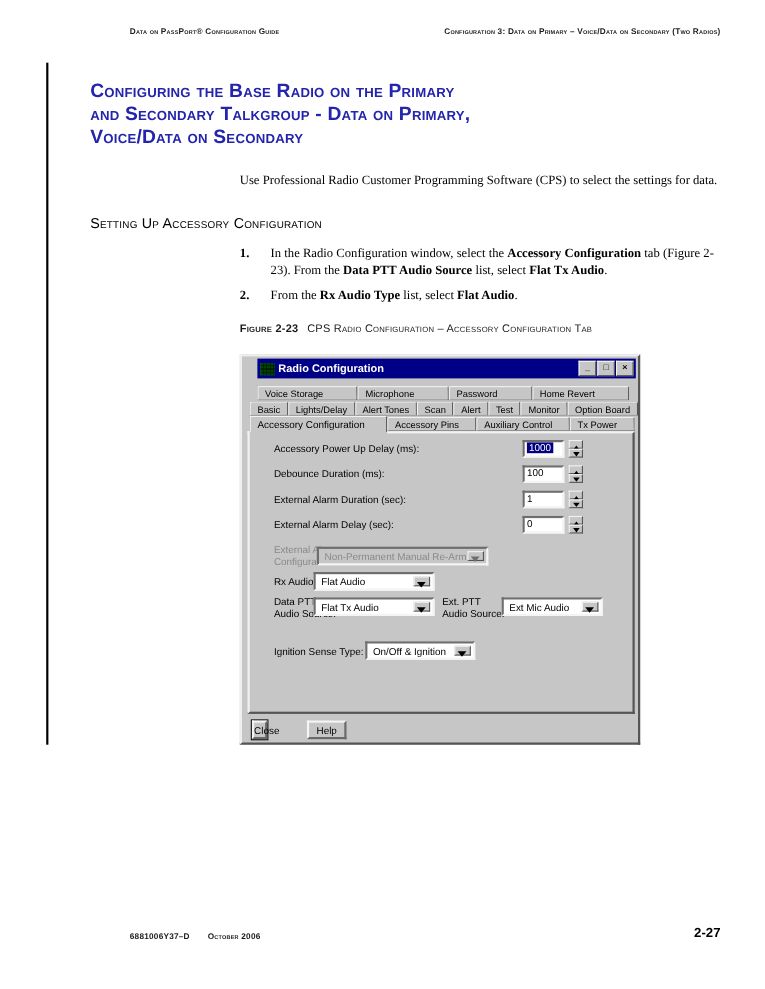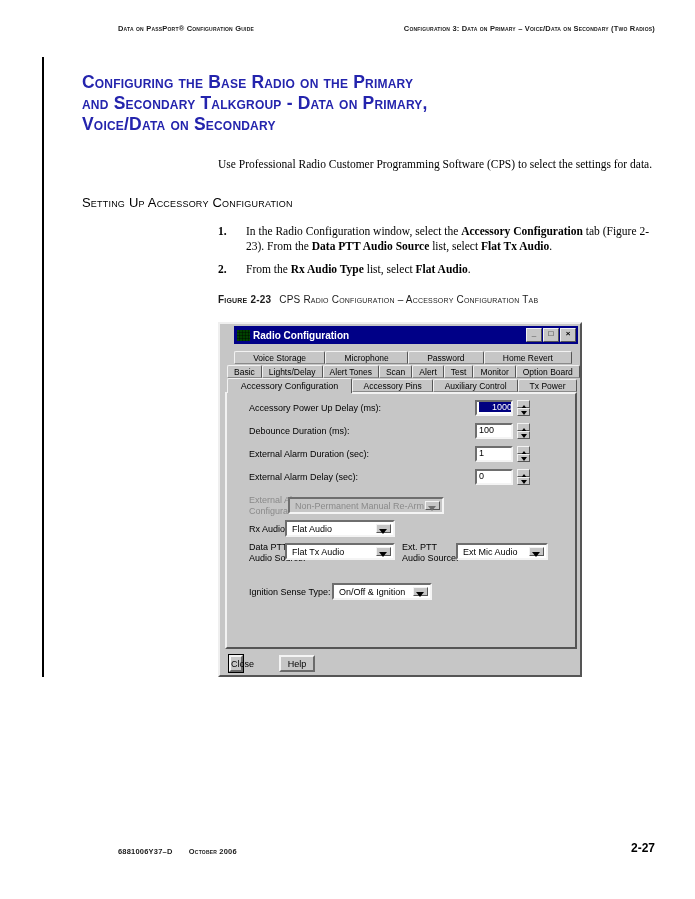--- a/index.html
+++ b/index.html
@@ -38,33 +38,33 @@
   .app-icon{width:13px;height:11px;margin:0 3px 0 1px;
             background-image:repeating-linear-gradient(90deg,#1db11d 0 2px,#056b05 2px 3px),
                              repeating-linear-gradient(#1db11d 0 2px,#056b05 2px 3px);
             background-blend-mode:multiply;background-color:#0c8a0c;}
   .tbar-title{color:#fff;font-weight:bold;font-size:10px;flex:1;}
   .winbtn{width:14px;height:12px;margin-left:1px;background:#c6c6c6;
           border:1px solid;border-color:#f2f2f2 #555 #555 #f2f2f2;
           font-size:8px;font-weight:bold;line-height:9px;text-align:center;color:#000;}
   
   .tabrow{position:absolute;display:flex;height:13px;}
-  .tab{flex:1 1 auto;white-space:nowrap;text-align:center;padding:1px 6px 0 6px;
+  .tab{flex:1 1 auto;white-space:nowrap;padding:1px 6px 0 6px;
        background:#c6c6c6;border:1px solid;border-color:#f2f2f2 #555 #8a8a8a #f2f2f2;
        border-top-left-radius:2px;border-top-right-radius:2px;font-size:8.5px;box-sizing:border-box;}
   .tab.active{font-size:9px;padding-top:2px;height:15px;margin-top:-1px;z-index:4;position:relative;
               border-bottom:none;box-shadow:0 2px 0 #c6c6c6;}
   .panel{position:absolute;left:5px;top:68px;width:352px;height:257px;background:#c6c6c6;
          border:2px solid;border-color:#f2f2f2 #555 #555 #f2f2f2;box-sizing:border-box;z-index:1;}
   .fld{position:absolute;z-index:2;}
   .flabel{font-size:9px;line-height:11px;}
   .flabel.dis{color:#8a8a8a;}
   .sunken{background:#fff;border:2px solid;border-color:#6e6e6e #f4f4f4 #f4f4f4 #6e6e6e;
           box-sizing:border-box;font-size:9px;line-height:11px;padding:0 2px;overflow:hidden;white-space:nowrap;}
-  .sel{background:#000080;color:#fff;padding:0 13px;}
+  .sel{background:#000080;color:#fff;padding:0 2px;}
   .spinner{position:absolute;width:13px;height:16px;}
   .spinbtn{position:absolute;left:0;width:13px;height:8px;background:#c6c6c6;
            border:1px solid;border-color:#f2f2f2 #555 #555 #f2f2f2;box-sizing:border-box;}
   .spinbtn::after{content:"";position:absolute;left:3px;border:3px solid transparent;}
   .spin-up{top:0;}  .spin-up::after{top:1px;border-bottom:4px solid #000;}
   .spin-down{top:8px;} .spin-down::after{top:2px;border-top:4px solid #000;}
   .dd{position:absolute;}
   .dd .val{display:block;padding:2px 16px 0 3px;height:100%;box-sizing:border-box;}
   .dd-btn{position:absolute;right:2px;top:2px;bottom:2px;width:13px;background:#c6c6c6;
           border:1px solid;border-color:#f2f2f2 #555 #555 #f2f2f2;}

